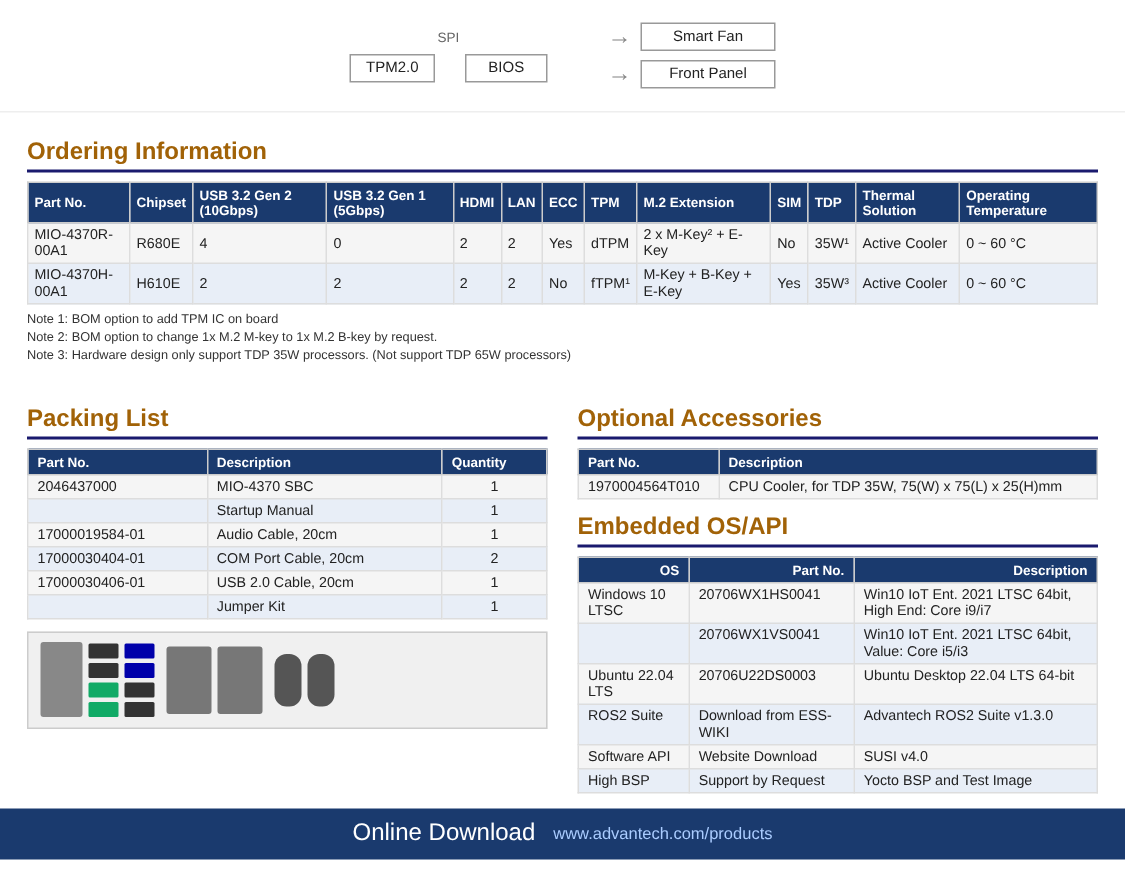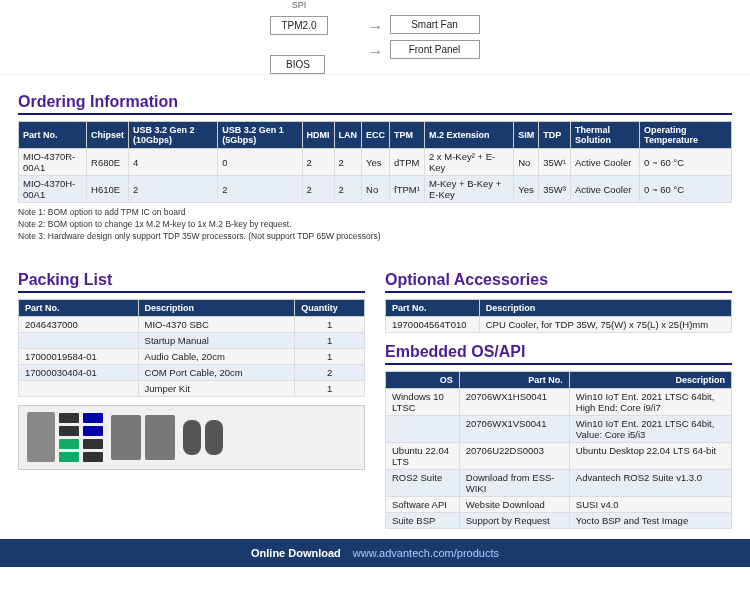--- a/index.html
+++ b/index.html
@@ -25,22 +25,21 @@
     }
     .diagram-left {
       display: flex;
       flex-direction: column;
       align-items: center;
       gap: 4px;
     }
     .diagram-boxes {
       display: flex;
       gap: 20px;
-      align-items: flex-start;
-      flex-direction: column;
+      align-items: flex-end;
     }
     .diagram-box {
       border: 1px solid #999;
       padding: 3px 10px;
       font-size: 10px;
       background: #fff;
       min-width: 55px;
       text-align: center;
     }
     .diagram-spi {
@@ -64,21 +63,21 @@
     }
 
     
     .main-content {
       padding: 10px 18px 0 18px;
     }
 
     .section-title {
       font-size: 16px;
       font-weight: bold;
-      color: #4c1d95;
+      color: #a16207;
       border-bottom: 2px solid #1a1a6e;
       padding-bottom: 2px;
       margin-bottom: 6px;
       margin-top: 8px;
     }
 
     
     .ordering-table {
       width: 100%;
       border-collapse: collapse;
@@ -212,22 +211,22 @@
       text-align: center;
       padding: 8px 0;
       margin-top: 10px;
       font-size: 11px;
       display: flex;
       align-items: center;
       justify-content: center;
       gap: 12px;
     }
     .footer-label {
-      font-weight: bold;
-      font-size: 11px;
+      font-weight: normal;
+      font-size: 16px;
     }
     .footer-url {
       color: #aaccff;
       font-size: 11px;
     }
   </style>
 </head>
 <body>
 
 <div class="top-diagram">
@@ -337,20 +336,25 @@
               <td>17000019584-01</td>
               <td>Audio Cable, 20cm</td>
               <td class="qty-col">1</td>
             </tr>
             <tr>
               <td>17000030404-01</td>
               <td>COM Port Cable, 20cm</td>
               <td class="qty-col">2</td>
             </tr>
             <tr>
+              <td>17000030406-01</td>
+              <td>USB 2.0 Cable, 20cm</td>
+              <td class="qty-col">1</td>
+            </tr>
+            <tr>
               <td></td>
               <td>Jumper Kit</td>
               <td class="qty-col">1</td>
             </tr>
           </tbody>
       </table>
 
       <div class="rear-io">
         <div class="rear-io-image">
 
@@ -421,21 +425,21 @@
               <td>ROS2 Suite</td>
               <td>Download from ESS-WIKI</td>
               <td>Advantech ROS2 Suite v1.3.0</td>
             </tr>
             <tr>
               <td>Software API</td>
               <td>Website Download</td>
               <td>SUSI v4.0</td>
             </tr>
             <tr>
-              <td>Suite BSP</td>
+              <td>High BSP</td>
               <td>Support by Request</td>
               <td>Yocto BSP and Test Image</td>
             </tr>
           </tbody>
       </table>
     </div>
   </div>
 
 </div>
 

